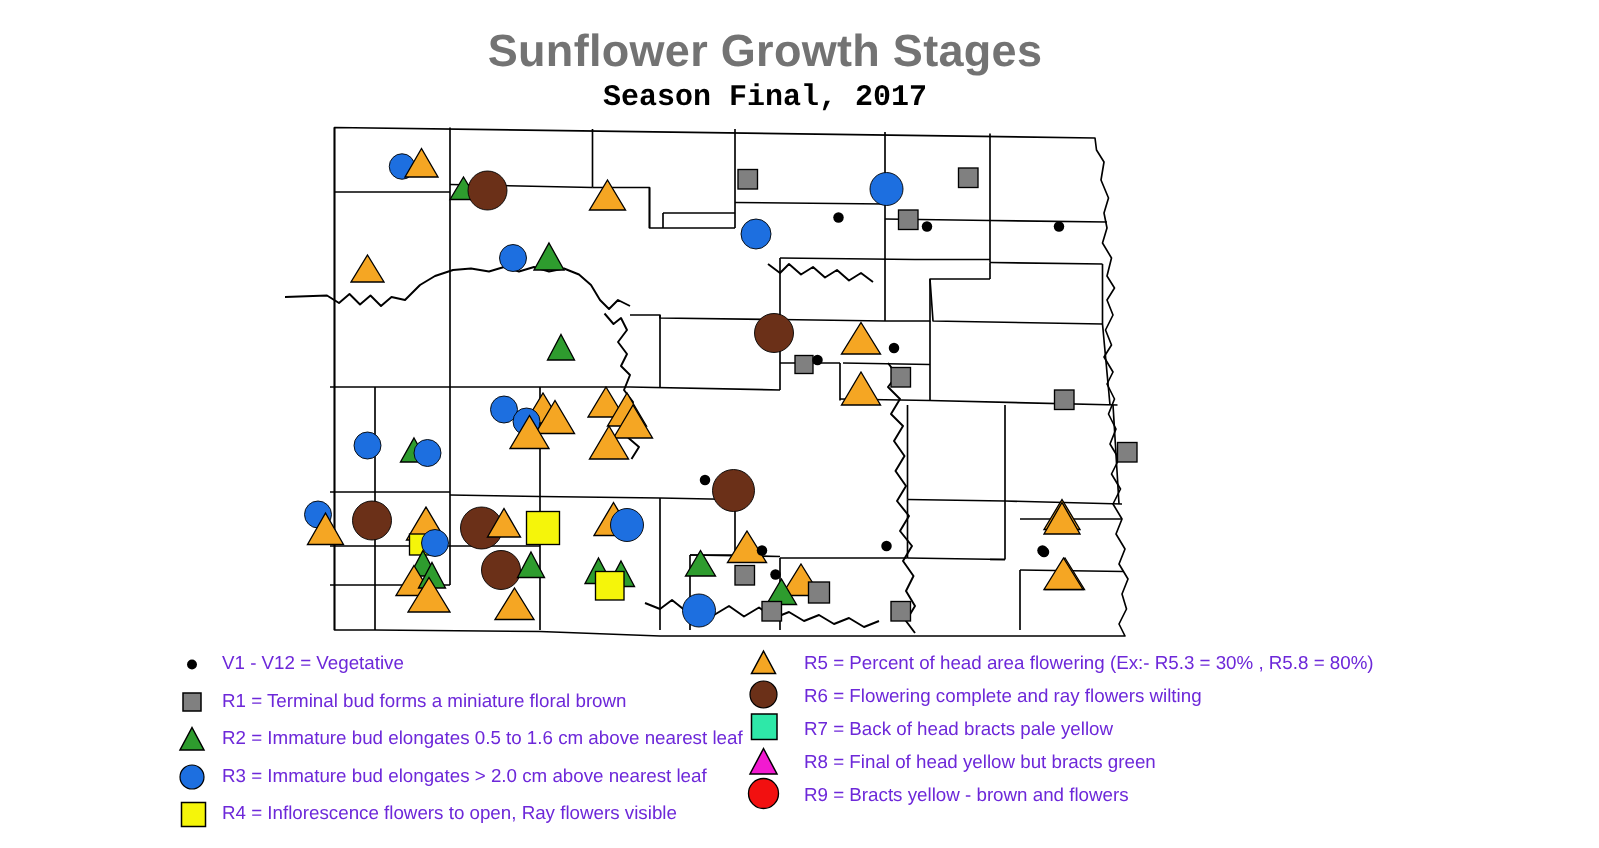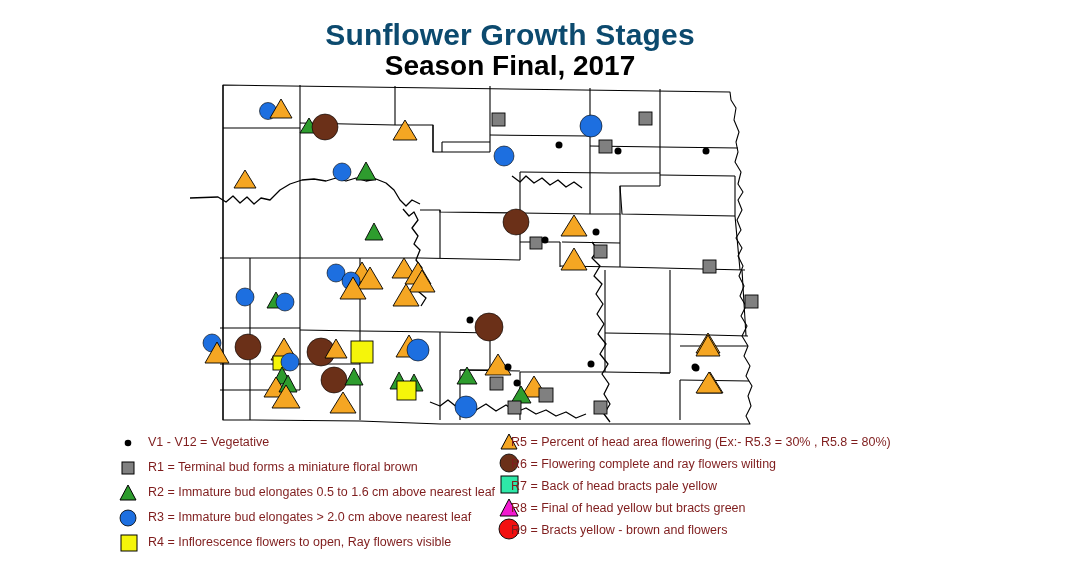--- a/index.html
+++ b/index.html
@@ -25,32 +25,32 @@
   #title-block {
     position: absolute;
     left: 0;
     top: 18px;
     width: 1020px;
     text-align: center;
   }
   #main-title {
     font-size: 30px;
     font-weight: bold;
-    color: #0c4a6e;
+    color: #737373;
     letter-spacing: 0.2px;
     line-height: 34px;
     font-family: "Liberation Sans", sans-serif;
   }
   #sub-title {
-    font-size: 28px;
+    font-size: 20px;
     font-weight: bold;
     color: #000000;
     line-height: 24px;
     margin-top: 2px;
-    font-family: Liberation Sans, sans-serif;
+    font-family: Liberation Mono, monospace;
   }
   
   #map-area {
     position: absolute;
     left: 190px;
     top: 80px;
     width: 600px;
     height: 350px;
   }
   #map-svg { display: block; }
@@ -75,26 +75,26 @@
     position: absolute;
     left: 0;
     top: 0;
     width: 26px;
     height: 25px;
   }
   .legend-label {
     position: absolute;
     top: 0;
     font-size: 12.5px;
-    color: #7f1d1d;
+    color: #6d28d9;
     line-height: 25px;
     font-family: "Liberation Sans", sans-serif;
   }
   #legend-col-left .legend-label { left: 30px; }
-  #legend-col-right .legend-label { left: 13px; }
+  #legend-col-right .legend-label { left: 38px; }
   .legend-row.tight { height: 22px; line-height: 22px; }
 </style>
 </head>
 <body>
 
 <div id="page">
 
   <div id="title-block">
     <div id="main-title">Sunflower Growth Stages</div>
     <div id="sub-title">Season Final, 2017</div>

